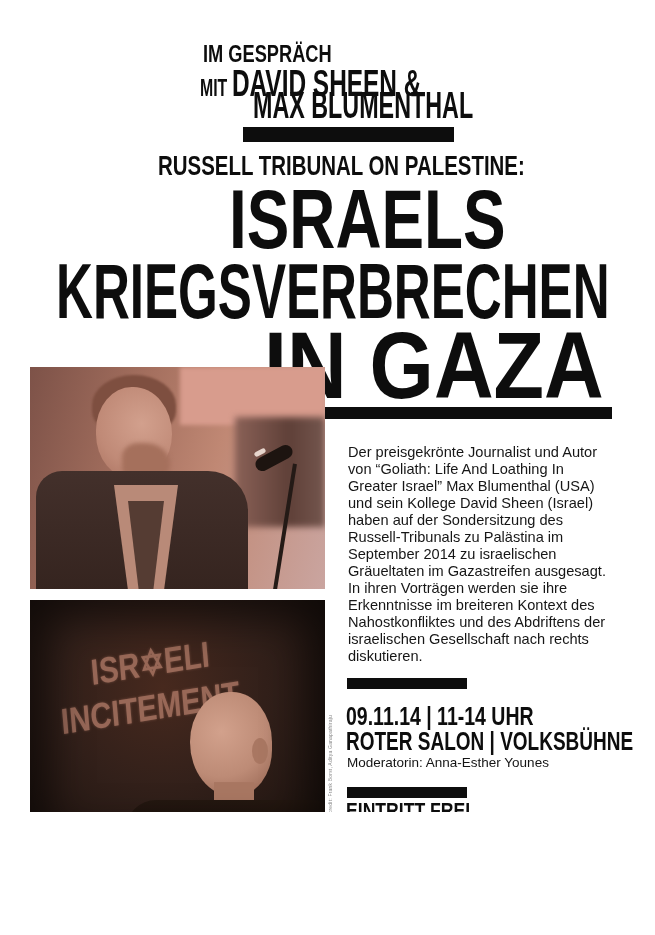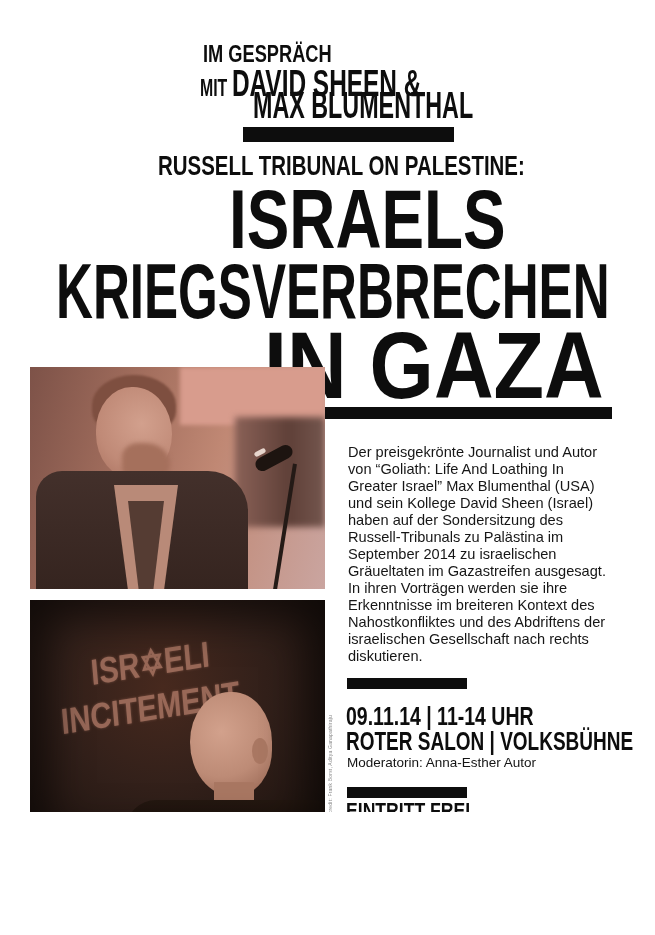--- a/index.html
+++ b/index.html
@@ -136,21 +136,21 @@
     <div class="p2-neck"></div>
     <div class="p2-shoulders"></div>
     <div class="p2-vig"></div>
   </div>
   <div class="abs photo-credit">Fotocredit: Frank Borst, Aditya Ganapathiraju</div>
 
   <div class="abs desc">Der preisgekrönte Journalist und Autor von “Goliath: Life And Loathing In Greater Israel” Max Blumenthal (USA) und sein Kollege David Sheen (Israel) haben auf der Sondersitzung des Russell-Tribunals zu Palästina im September 2014 zu israelischen Gräueltaten im Gazastreifen ausgesagt. In ihren Vorträgen werden sie ihre Erkenntnisse im breiteren Kontext des Nahostkonfliktes und des Abdriftens der israelischen Gesellschaft nach rechts diskutieren.</div>
   <div class="abs bar bar-d1"></div>
   <div class="abs cond evt-date">09.11.14 | 11-14 UHR</div>
   <div class="abs cond evt-venue">ROTER SALON | VOLKSBÜHNE</div>
-  <div class="abs evt-mod">Moderatorin: Anna-Esther Autor</div>
+  <div class="abs evt-mod">Moderatorin: Anna-Esther Younes</div>
   <div class="abs bar bar-d2"></div>
   <div class="abs cond evt-adm">EINTRITT FREI</div>
 
   <div class="abs presented">PRÄSENTIERT VON:</div>
 
   <div class="abs js-badge">
     <span>Jüdische Stimme für gerechten Frieden</span>
   </div>
 
   <div class="abs gaza-logo">

